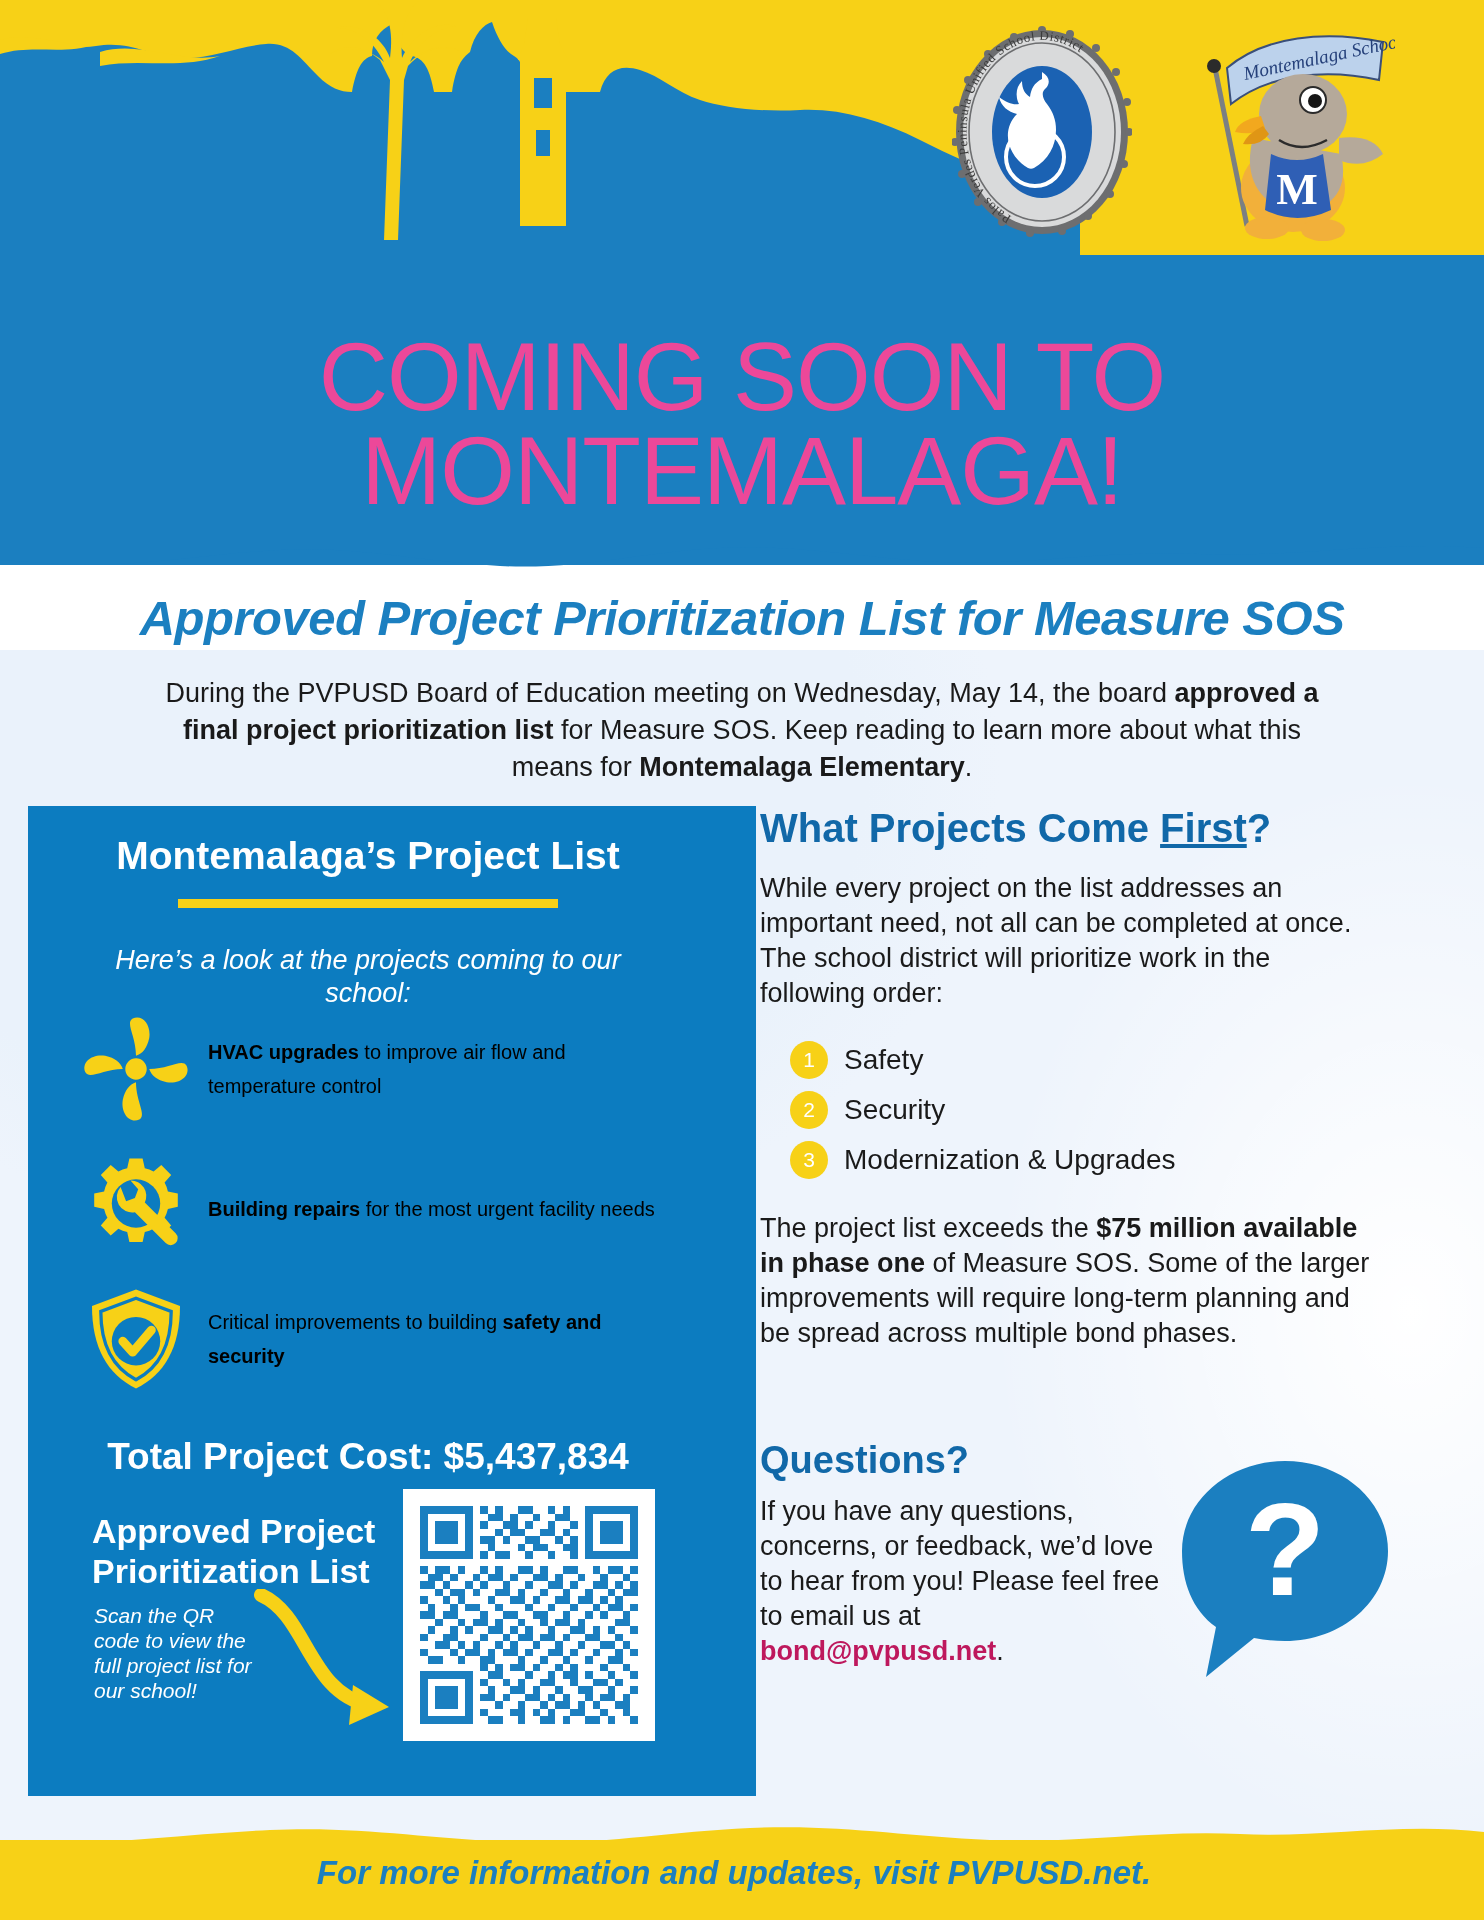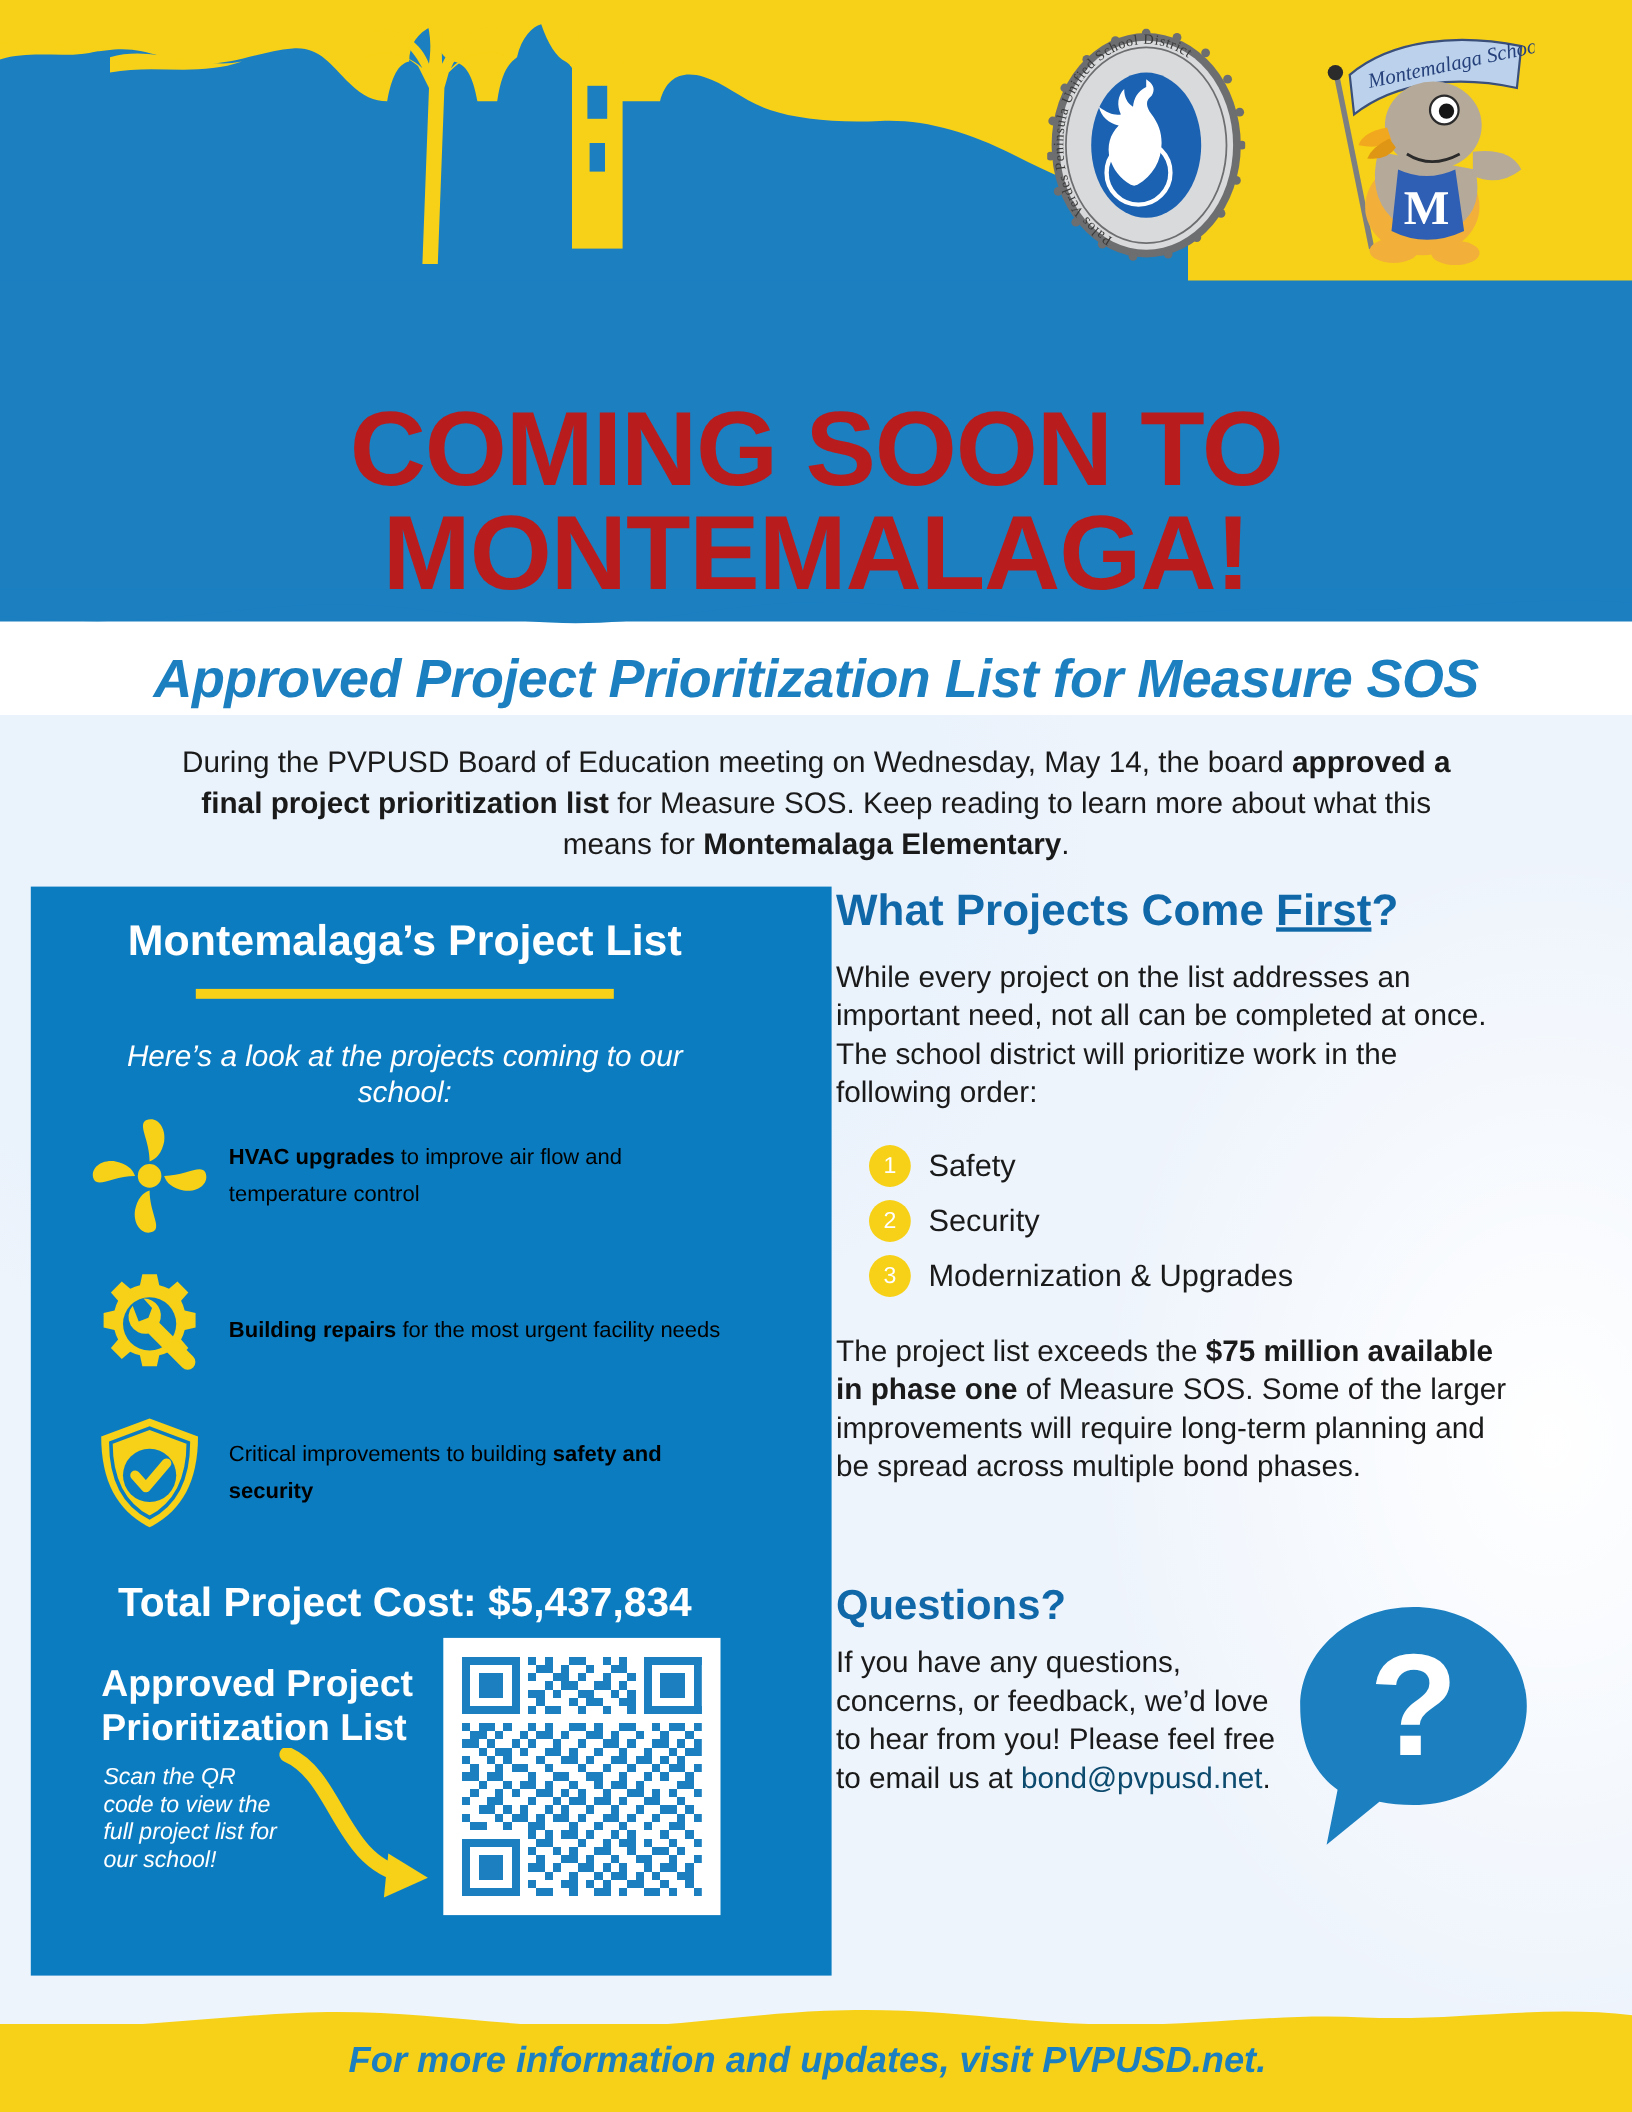--- a/index.html
+++ b/index.html
@@ -17,24 +17,23 @@
   .seal{position:absolute;left:952px;top:26px;width:180px;height:212px;}
   .mascot{position:absolute;left:1175px;top:28px;width:220px;height:218px;}
 
   
   .banner{position:absolute;left:0;top:255px;width:1484px;height:310px;background:#1B7FC0;}
   .banner-bottom{
     position:absolute;left:0;top:536px;width:1484px;height:54px;
   }
   .title{
     position:absolute;left:0;top:330px;width:1484px;text-align:center;
-    color:#b91c1c;font-weight:bold;font-size:96px;line-height:94px;
+    color:#ec4899;font-weight:normal;font-size:96px;line-height:94px;
     letter-spacing:-1px;font-family:"Liberation Sans", sans-serif;
     z-index:6;
-    margin-top:32px;
   }
   .title .l2{display:block;}
 
   .subtitle{
     position:absolute;left:0;top:590px;width:1484px;text-align:center;
     color:#1B7FC0;font-size:49px;font-weight:bold;font-style:italic;
     font-family:"Liberation Sans", sans-serif;letter-spacing:-0.5px;
   }
 
   .intro{
@@ -112,21 +111,21 @@
     width:38px;height:38px;border-radius:50%;background:#F7D117;color:#ffffff;
     font-size:21px;display:flex;align-items:center;justify-content:center;
     flex:0 0 38px;font-weight:normal;
   }
   .step .lbl{color:#1a1a1a;font-size:28px;padding-left:16px;}
 
   .r-p2{margin-top:32px;}
 
   .q-h{color:#1168A8;font-size:38px;font-weight:bold;margin:88px 0 12px 0;}
   .q-p{color:#1a1a1a;font-size:27px;line-height:35px;margin:0;width:400px;}
-  .q-p a, .q-mail{color:#0c4a6e;font-weight:normal;text-decoration:none;}
+  .q-p a, .q-mail{color:#be185d;font-weight:bold;text-decoration:none;}
   .qmark{position:absolute;left:1170px;top:1455px;width:230px;height:230px;z-index:4;}
 
   
   .footer{
     position:absolute;left:0;top:1840px;width:1484px;height:80px;background:#F7D117;
   }
   .footer-rip{position:absolute;left:0;top:1818px;width:1484px;height:40px;}
   .footer-txt{
     position:absolute;left:0;top:1854px;width:1468px;text-align:center;
     color:#1B7FC0;font-size:33px;font-style:italic;font-weight:bold;

